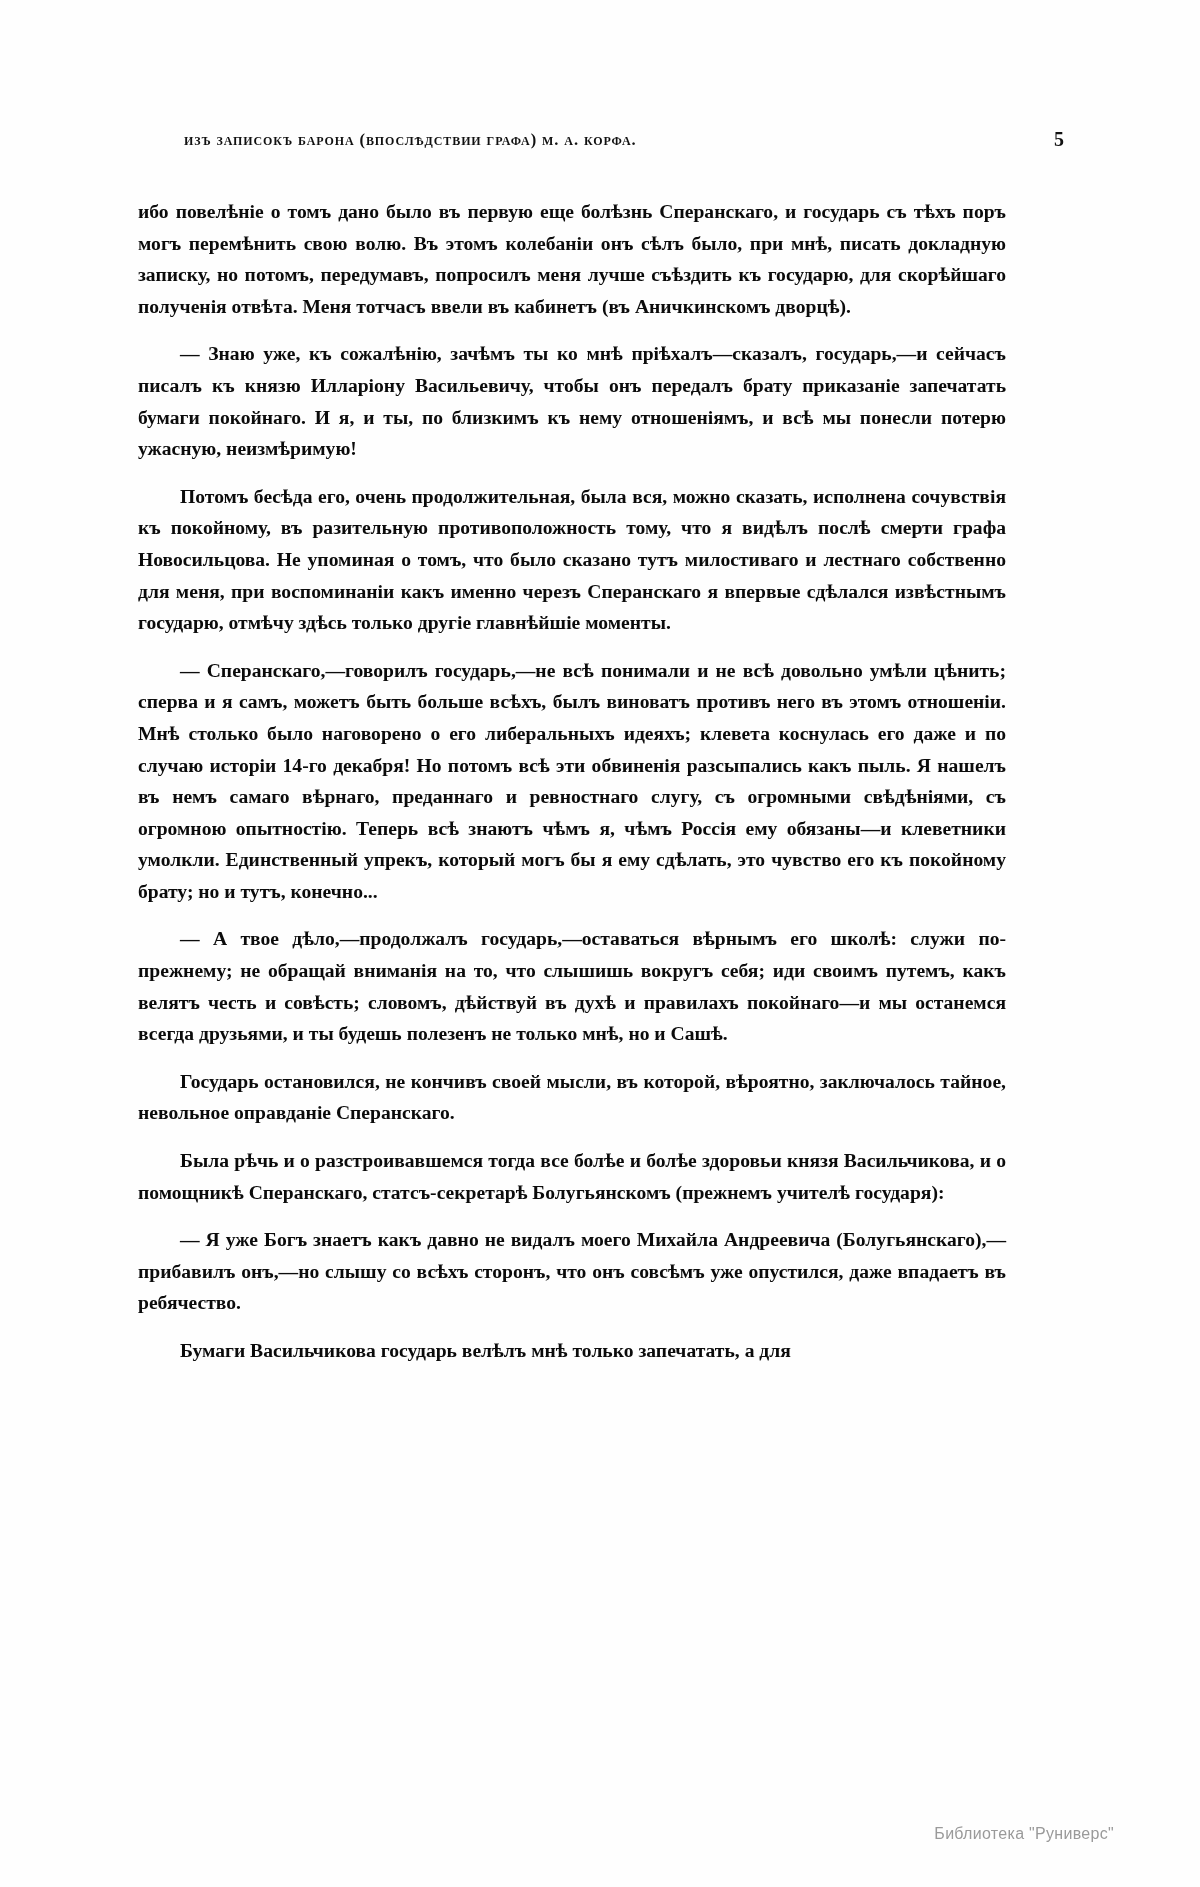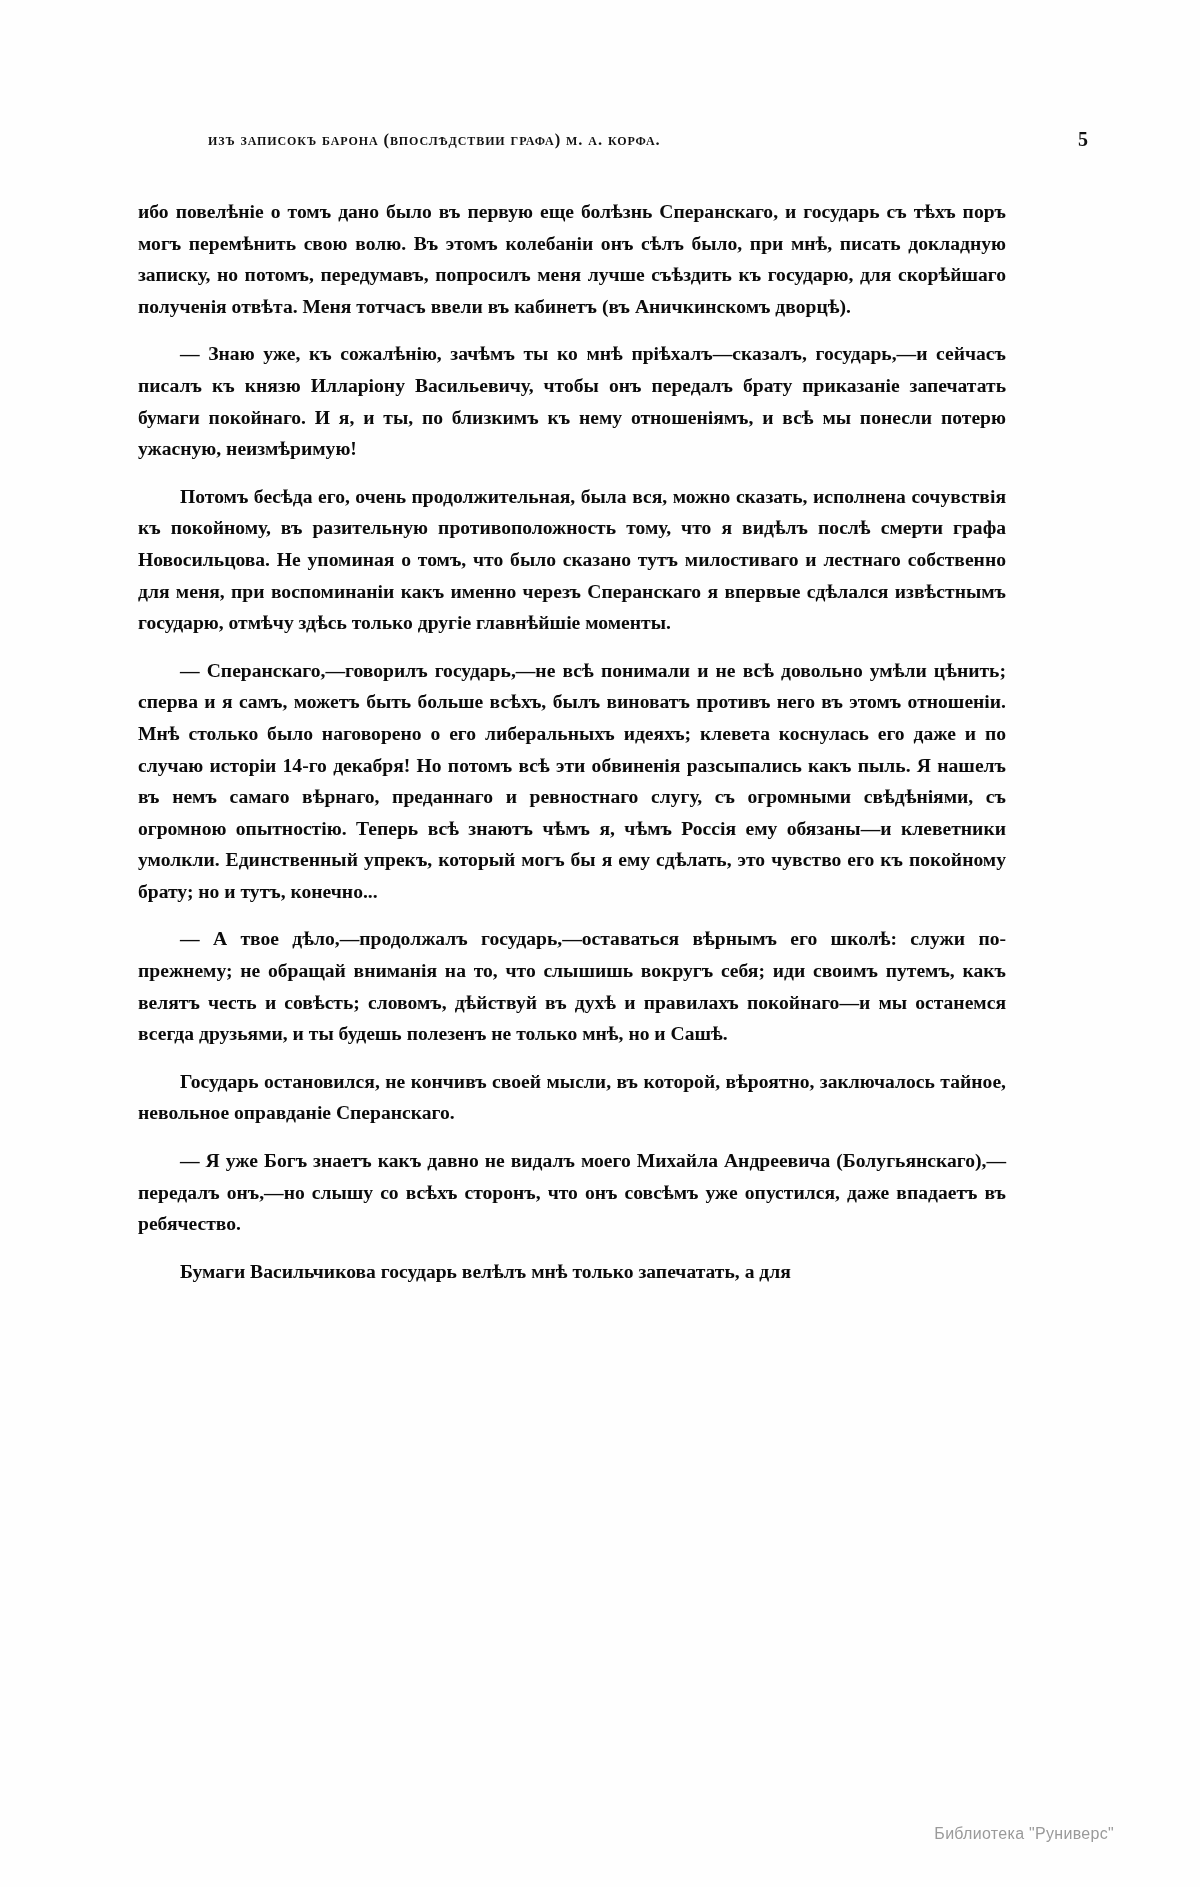--- a/index.html
+++ b/index.html
@@ -18,21 +18,21 @@
   .page {
     position: absolute;
     left: 0;
     top: 0;
     width: 1200px;
     height: 1887px;
     background: #fefefe;
   }
   .page-header {
     position: absolute;
-    left: 128px;
+    left: 104px;
     top: 130px;
     width: 960px;
     display: flex;
     align-items: center;
     justify-content: flex-start;
     font-family: Liberation Serif, serif;
   }
   .running-title {
     font-variant: small-caps;
     text-transform: lowercase;
@@ -90,19 +90,20 @@
     <div class="folio">5</div>
   </div>
 
   <div class="body-text">
     <p>ибо повелѣніе о томъ дано было въ первую еще болѣзнь Сперанскаго, и государь съ тѣхъ поръ могъ перемѣнить свою волю. Въ этомъ колебаніи онъ сѣлъ было, при мнѣ, писать докладную записку, но потомъ, передумавъ, попросилъ меня лучше съѣздить къ государю, для скорѣйшаго полученія отвѣта. Меня тотчасъ ввели въ кабинетъ (въ Аничкинскомъ дворцѣ).</p>
     <p class="indent">— Знаю уже, къ сожалѣнію, зачѣмъ ты ко мнѣ пріѣхалъ—сказалъ, государь,—и сейчасъ писалъ къ князю Илларіону Васильевичу, чтобы онъ передалъ брату приказаніе запечатать бумаги покойнаго. И я, и ты, по близкимъ къ нему отношеніямъ, и всѣ мы понесли потерю ужасную, неизмѣримую!</p>
     <p class="indent">Потомъ бесѣда его, очень продолжительная, была вся, можно сказать, исполнена сочувствія къ покойному, въ разительную противоположность тому, что я видѣлъ послѣ смерти графа Новосильцова. Не упоминая о томъ, что было сказано тутъ милостиваго и лестнаго собственно для меня, при воспоминаніи какъ именно черезъ Сперанскаго я впервые сдѣлался извѣстнымъ государю, отмѣчу здѣсь только другіе главнѣйшіе моменты.</p>
     <p class="indent">— Сперанскаго,—говорилъ государь,—не всѣ понимали и не всѣ довольно умѣли цѣнить; сперва и я самъ, можетъ быть больше всѣхъ, былъ виноватъ противъ него въ этомъ отношеніи. Мнѣ столько было наговорено о его либеральныхъ идеяхъ; клевета коснулась его даже и по случаю исторіи 14-го декабря! Но потомъ всѣ эти обвиненія разсыпались какъ пыль. Я нашелъ въ немъ самаго вѣрнаго, преданнаго и ревностнаго слугу, съ огромными свѣдѣніями, съ огромною опытностію. Теперь всѣ знаютъ чѣмъ я, чѣмъ Россія ему обязаны—и клеветники умолкли. Единственный упрекъ, который могъ бы я ему сдѣлать, это чувство его къ покойному брату; но и тутъ, конечно...</p>
     <p class="indent">— А твое дѣло,—продолжалъ государь,—оставаться вѣрнымъ его школѣ: служи по-прежнему; не обращай вниманія на то, что слышишь вокругъ себя; иди своимъ путемъ, какъ велятъ честь и совѣсть; словомъ, дѣйствуй въ духѣ и правилахъ покойнаго—и мы останемся всегда друзьями, и ты будешь полезенъ не только мнѣ, но и Сашѣ.</p>
     <p class="indent">Государь остановился, не кончивъ своей мысли, въ которой, вѣроятно, заключалось тайное, невольное оправданіе Сперанскаго.</p>
-    <p class="indent">— Я уже Богъ знаетъ какъ давно не видалъ моего Михайла Андреевича (Болугьянскаго),—передалъ онъ,—но слышу со всѣхъ сторонъ, что онъ совсѣмъ уже опустился, даже впадаетъ въ ребячество.</p>
+    <p class="indent">Была рѣчь и о разстроивавшемся тогда все болѣе и болѣе здоровьи князя Васильчикова, и о помощникѣ Сперанскаго, статсъ-секретарѣ Болугьянскомъ (прежнемъ учителѣ государя):</p>
+    <p class="indent">— Я уже Богъ знаетъ какъ давно не видалъ моего Михайла Андреевича (Болугьянскаго),—прибавилъ онъ,—но слышу со всѣхъ сторонъ, что онъ совсѣмъ уже опустился, даже впадаетъ въ ребячество.</p>
     <p class="indent">Бумаги Васильчикова государь велѣлъ мнѣ только запечатать, а для</p>
   </div>
 
   <div class="watermark">Библиотека "Руниверс"</div>
 
 </div>
 
 </body></html>

